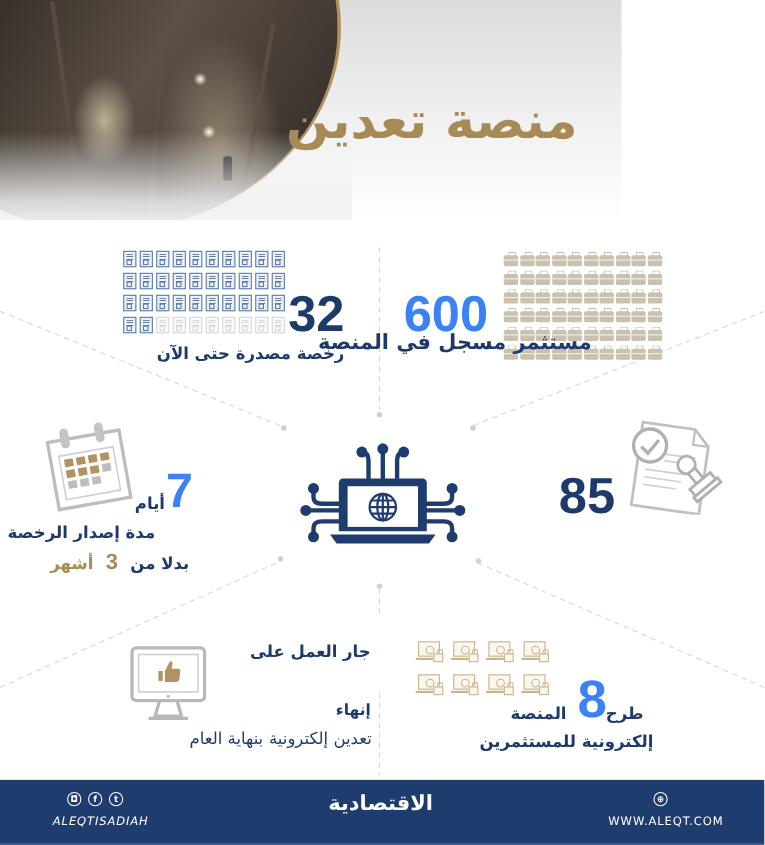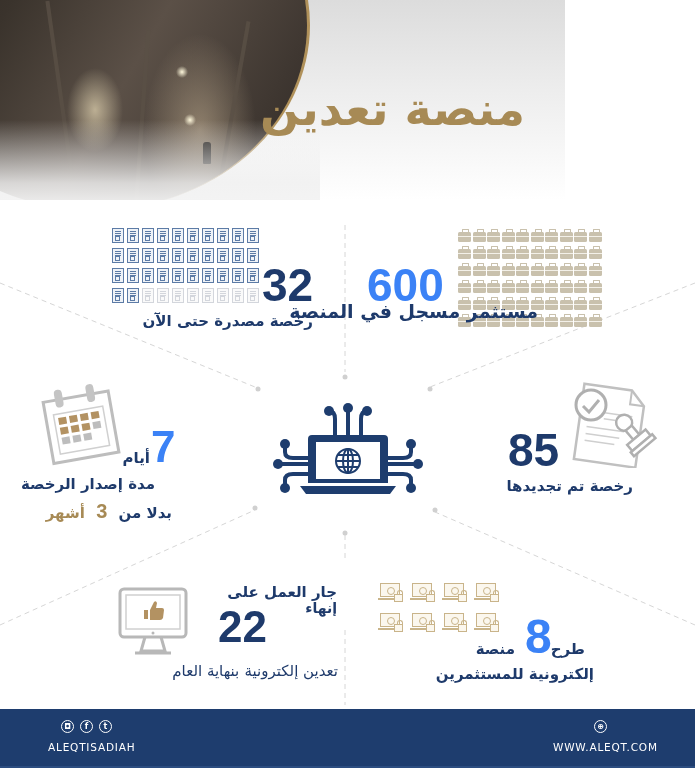--- a/index.html
+++ b/index.html
@@ -234,21 +234,21 @@
       <g fill="#bdbdbd">
         <rect x="53" y="42" width="8" height="7"></rect>
         <rect x="20" y="52" width="8" height="7"></rect>
           <rect x="31" y="52" width="8" height="7"></rect>
           <rect x="42" y="52" width="8" height="7"></rect>
       </g>
     </g>
   </svg>
   <div class="abs num-gold" style="left:151px; top:425px; font-size:44px; line-height:44px;">7</div>
   <div class="abs ar" style="right:545px; top:449px; font-size:15px;">أيام</div>
-  <div class="abs ar" style="right:540px; top:475px; font-size:15px;">مدة إصدار الرخصة</div>
+  <div class="abs ar" style="right:554px; top:475px; font-size:15px;">مدة إصدار الرخصة</div>
   <div class="abs ar" style="right:523px; top:500px; font-size:15px;">
     <span>بدلا من</span>
     <span class="gold" style="font-family:'Liberation Sans',sans-serif; font-size:20px; margin:0 6px;">3</span>
     <span class="gold">أشهر</span>
   </div>
 
   <svg class="abs" style="left:272px; top:402px;" width="152" height="96" viewBox="0 0 152 96">
     <g stroke="#1e3d6e" stroke-width="4" fill="none" stroke-linecap="round">
       <path d="M57 9 q6 0 6 8 v16"></path>
       <line x1="76" y1="9" x2="76" y2="33"></line>
@@ -299,36 +299,34 @@
     <circle cx="24" cy="25" r="15" fill="#ffffff" stroke="#b0b0b0" stroke-width="3"></circle>
     <path d="M16 26 l6 6 l10 -12" fill="none" stroke="#b0b0b0" stroke-width="3"></path>
     <g transform="rotate(-40 70 58)" fill="#ffffff" stroke="#b0b0b0" stroke-width="2.5">
       <circle cx="70" cy="38" r="8"></circle>
       <rect x="66" y="45" width="8" height="12"></rect>
       <rect x="58" y="57" width="24" height="8"></rect>
       <rect x="56" y="65" width="28" height="5"></rect>
     </g>
   </svg>
   <div class="abs num-blue" style="left:508px; top:427px; font-size:46px; line-height:46px;">85</div>
-  <div class="abs ar" style="right:62px; top:477px; font-size:15px;">رخصة تم تجديدها</div>
 
   <svg class="abs" style="left:117px; top:586px;" width="72" height="74" viewBox="0 0 72 74">
     <rect x="3" y="3" width="66" height="48" rx="4" fill="#ffffff" stroke="#b8b8b8" stroke-width="3"></rect>
     <rect x="9" y="9" width="54" height="34" fill="#ffffff" stroke="#d0d0d0" stroke-width="1.5"></rect>
     <circle cx="36" cy="47" r="1.5" fill="#b8b8b8"></circle>
     <path d="M28 51 l-4 14 h24 l-4 -14" fill="none" stroke="#b8b8b8" stroke-width="3"></path>
     <line x1="18" y1="67" x2="54" y2="67" stroke="#b8b8b8" stroke-width="3"></line>
     <g fill="#b39262">
       <rect x="27" y="24" width="4" height="9"></rect>
       <path d="M33 24 l4 -8 q2 -2 3 1 l-1 5 h6 q2 0 2 2 l-1 8 q-1 2 -3 2 h-10 z"></path>
     </g>
   </svg>
   <div class="abs ar" style="right:358px; top:583px; font-size:15px;margin-left:12px;">جار العمل على</div>
-  <div class="abs num-blue" style="left:218px; top:605px; font-size:44px; line-height:44px;">22</div>
-  <div class="abs ar" style="right:358px; top:600px; font-size:14px;">إنهاء</div>
+  <div class="abs ar" style="right:358px; top:638px; font-size:14px;">إنهاء</div>
   <div class="abs ar" style="right:357px; top:662px; font-size:15px;">
     <span style="font-weight:normal;">تعدين إلكترونية</span>
     <span style="font-weight:normal;text-align:center;">بنهاية العام</span>
   </div>
 
   <div class="lap-grid" id="lapGrid">
       <div class="lap">
         <div class="scr"></div>
         <div class="base"></div>
         <div class="lock"></div>
@@ -364,25 +362,26 @@
         <div class="lock"></div>
       </div>
       <div class="lap">
         <div class="scr"></div>
         <div class="base"></div>
         <div class="lock"></div>
       </div>
     </div>
   <div class="abs num-gold" style="left:525px; top:613px; font-size:48px; line-height:48px;">8</div>
   <div class="abs ar" style="right:110px; top:640px; font-size:15px;">طرح</div>
-  <div class="abs ar" style="right:180px; top:640px; font-size:15px;">منصة</div>
+  <div class="abs ar" style="right:180px; top:640px; font-size:15px;">المنصة</div>
   <div class="abs ar" style="right:101px; top:665px; font-size:15px;">إلكترونية للمستثمرين</div>
 
   <div class="footer">
     <div class="soc" style="left:61px; top:11px;">◘</div>
     <div class="soc" style="left:80px; top:11px;">f</div>
     <div class="soc" style="left:99px; top:11px;">t</div>
-    <div class="foot-text" style="left:48px; top:32px;">ALEQTISADIAH</div>
+    <div class="foot-text" style="left:48px; top:32px;font-style:italic;">ALEQTISADIAH</div>
     <div class="soc" style="left:594px; top:11px;">⊕</div>
     <div class="foot-text" style="left:553px; top:32px;">WWW.ALEQT.COM</div>
     <div class="footer-line"></div>
   </div>
+  <div class="logo">الاقتصادية</div>
 </div>
 
 </body></html>

